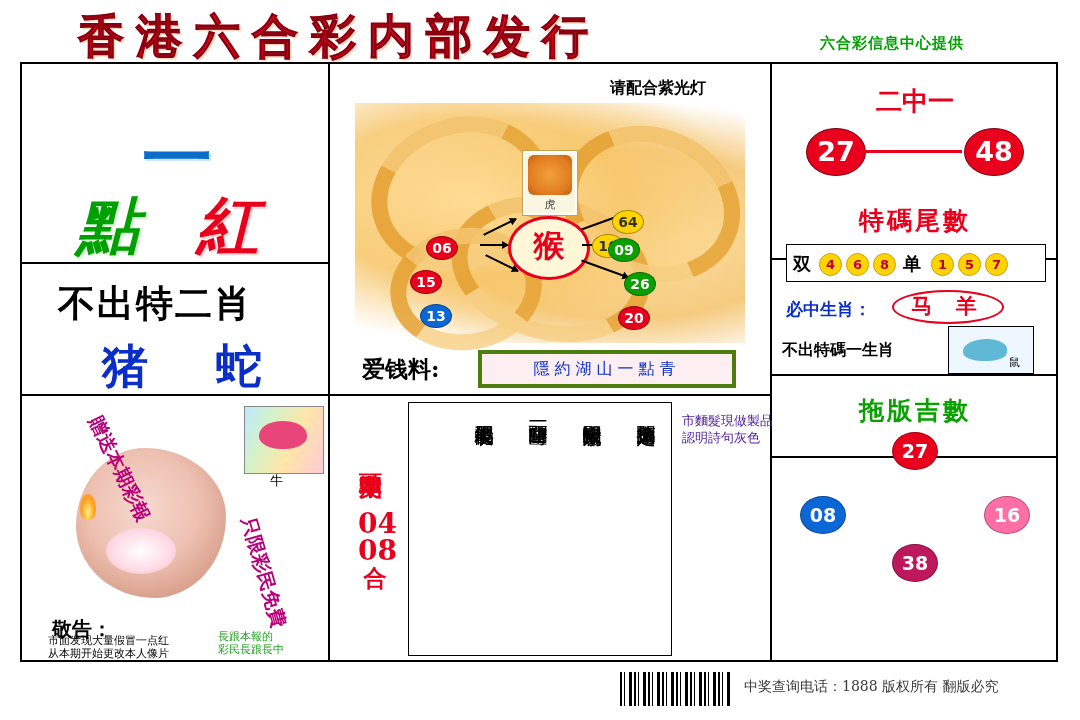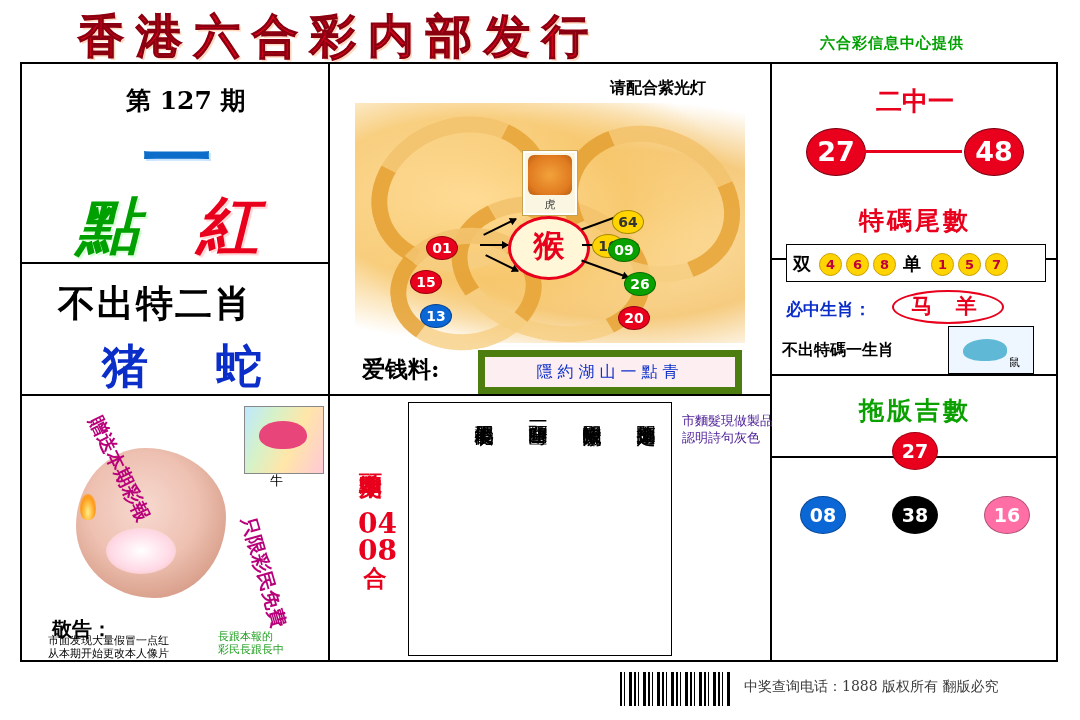--- a/index.html
+++ b/index.html
@@ -190,21 +190,21 @@
   .arrow:after{
     content:"";position:absolute;right:-1px;top:-3px;
     border-left:7px solid #000;border-top:4px solid transparent;border-bottom:4px solid transparent;
   }
   .money-label{
     position:absolute;left:32px;top:290px;font-size:23px;font-weight:bold;color:#000;
     font-family:"DejaVu Serif","Liberation Serif",serif;
   }
   .poem-strip{
     position:absolute;left:148px;top:286px;width:250px;height:30px;
-    border:7px solid #4d7c0f;background:#fdeef2;
+    border:4px solid #4d7c0f;background:#fdeef2;
   }
   .poem-strip span{
     display:block;text-align:center;line-height:30px;font-size:16px;color:#0b2ec9;letter-spacing:5px;
     font-family:"DejaVu Serif","Liberation Serif",serif;
   }
   .benqi{
     position:absolute;left:28px;top:338px;width:34px;
     font-size:23px;color:#e8001c;font-weight:bold;text-align:center;line-height:27px;
     font-family:"DejaVu Serif","Liberation Serif",serif;
   }
@@ -278,21 +278,21 @@
     font-family:"DejaVu Serif","Liberation Serif",serif;}
   .paiban{position:absolute;left:0;top:330px;width:286px;font-size:25px;color:#0aa000;letter-spacing:3px;}
   .lucky{
     position:absolute;width:44px;height:36px;border-radius:50%;
     text-align:center;line-height:36px;font-size:19px;font-weight:bold;color:#fff;
     font-family:"DejaVu Sans","Liberation Sans",sans-serif;
     border:1px solid rgba(0,0,0,.3);
   }
   .l-red{background:#e8001c;}
   .l-blue{background:#0b66d6;}
-  .l-cyan{background:#000000;}
+  .l-cyan{background:#be185d;margin-top:48px;}
   .l-pink{background:#ff6fa6;}
 
   
   .footer{position:absolute;left:0;top:664px;width:1080px;height:56px;}
   .f-left{
     position:absolute;left:24px;top:10px;font-size:19px;font-weight:bold;color:#e8001c;
     font-family:"DejaVu Serif","Liberation Serif",serif;
   }
   .barcode{
     position:absolute;left:620px;top:8px;width:112px;height:34px;
@@ -317,21 +317,20 @@
   <div class="vline" style="left:328px;top:62px;height:600px;"></div>
   <div class="vline" style="left:770px;top:62px;height:600px;"></div>
   <div class="hline" style="left:20px;top:262px;width:308px;"></div>
   <div class="hline" style="left:20px;top:394px;width:308px;"></div>
   <div class="hline" style="left:770px;top:258px;width:288px;"></div>
   <div class="hline" style="left:770px;top:374px;width:288px;"></div>
   <div class="hline" style="left:770px;top:456px;width:288px;"></div>
   <div class="hline" style="left:330px;top:394px;width:440px;"></div>
 
   <div class="left-col">
-    <div class="issue">第 127 期</div>
     <div class="big-yi">一</div>
     <div class="dian">點</div>
     <div class="hong">紅</div>
     <div class="buchu">不出特二肖</div>
     <div class="zodiac2">猪 蛇</div>
 
     <div class="art-box">
       <div class="art-photo"></div>
       <div class="art-flame"></div>
       <div class="pig-img">
@@ -369,21 +368,21 @@
 
       <div class="arrow" style="left:150px;top:146px;width:28px;"></div>
       <div class="arrow" style="left:252px;top:146px;width:56px;"></div>
       <div class="arrow" style="left:150px;top:120px;width:36px;transform:rotate(-26deg);transform-origin:right center;"></div>
       <div class="arrow" style="left:152px;top:172px;width:36px;transform:rotate(26deg);transform-origin:right center;"></div>
       <div class="arrow" style="left:250px;top:122px;width:50px;transform:rotate(-20deg);"></div>
       <div class="arrow" style="left:250px;top:170px;width:50px;transform:rotate(20deg);"></div>
 
       <div class="ball yellow" style="left:282px;top:112px;">64</div>
       <div class="ball yellow" style="left:262px;top:136px;">16</div>
-      <div class="ball red" style="left:96px;top:138px;">01</div>
+      <div class="ball red" style="left:96px;top:138px;">06</div>
       <div class="ball green" style="left:278px;top:140px;">09</div>
       <div class="ball red" style="left:80px;top:172px;">15</div>
       <div class="ball green" style="left:294px;top:174px;">26</div>
       <div class="ball blue" style="left:90px;top:206px;">13</div>
       <div class="ball red" style="left:288px;top:208px;">20</div>
     </div>
 
     <div class="money-label">爱钱料:</div>
     <div class="poem-strip">
       <span>隱約湖山一點青</span>

